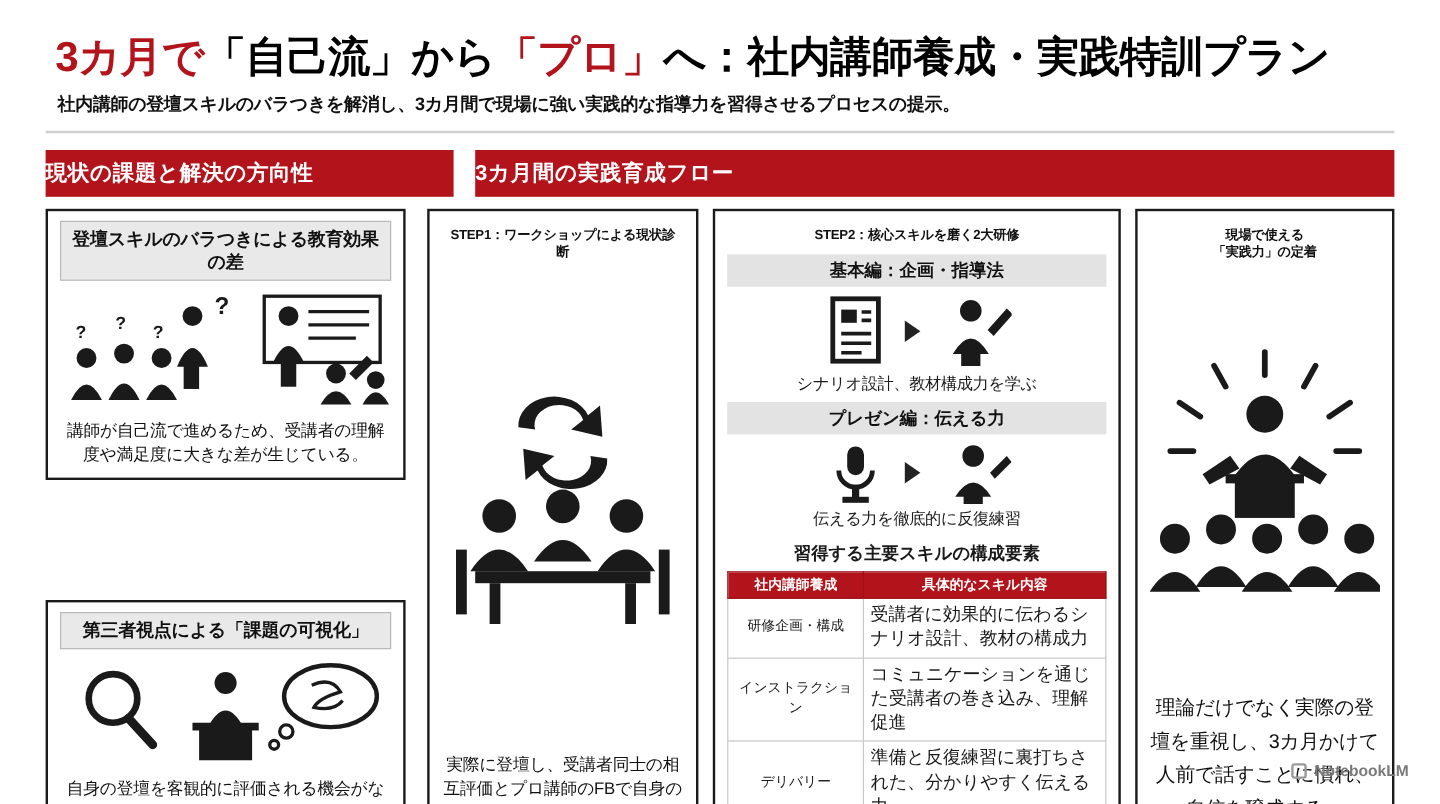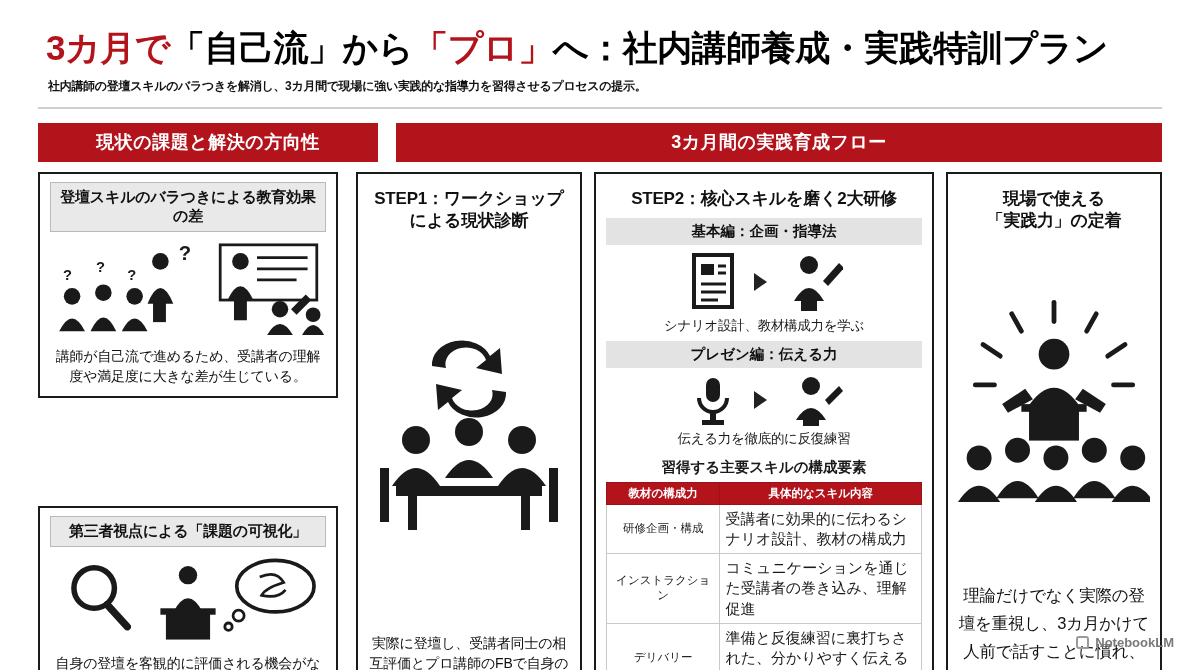--- a/index.html
+++ b/index.html
@@ -28,21 +28,21 @@
     font-size: 35px;
     font-weight: bold;
     letter-spacing: -0.5px;
     line-height: 1.15;
     margin: 10px 0 0 16px;
     white-space: nowrap;
   }
   .title .red { color: #b3131b; }
   .title .blk { color: #000000; }
   .subtitle {
-    font-size: 12px;
+    font-size: 15px;
     font-weight: bold;
     color: #111111;
     margin: 10px 0 0 18px;
     letter-spacing: -0.3px;
     white-space: nowrap;
   }
   .rule {
     height: 2px;
     background: #cfcfcf;
     margin: 12px 8px 0 8px;
@@ -52,21 +52,21 @@
   .bands {
     display: flex;
     gap: 18px;
     margin: 14px 8px 0 8px;
   }
   .band {
     background: #b3131b;
     color: #ffffff;
     font-weight: bold;
     font-size: 18px;
-    text-align: center;
+    text-align: left;
     padding: 7px 0 8px 0;
     letter-spacing: 0.5px;
   }
   .band-left { width: 340px; }
   .band-right { flex: 1; }
 
   
   .columns {
     display: flex;
     gap: 18px;
@@ -102,21 +102,21 @@
     text-align: center;
     font-weight: bold;
     font-size: 15px;
     padding: 5px 2px;
     color: #111111;
     letter-spacing: -0.2px;
   }
   .card-hd.plain {
     background: transparent;
     border: none;
-    font-size: 17px;
+    font-size: 11px;
     padding: 6px 2px 2px 2px;
     line-height: 1.25;
   }
   .caption {
     font-size: 14px;
     text-align: center;
     line-height: 1.45;
     color: #111111;
     letter-spacing: -0.2px;
   }
@@ -375,21 +375,21 @@
             <rect x="22" y="42" width="16" height="10" fill="#1a1a1a"></rect>
             <path d="M44 26 l14 -14 l4 5 l-14 14 z" fill="#1a1a1a"></path>
           </svg>
         </div>
         <div class="mini-cap">伝える力を徹底的に反復練習</div>
 
         <div class="table-title">習得する主要スキルの構成要素</div>
         <table class="skills">
           <thead>
             <tr>
-              <th>教材の構成力</th>
+              <th>社内講師養成</th>
               <th>具体的なスキル内容</th>
             </tr>
           </thead>
           <tbody>
             <tr>
               <td class="cat">研修企画・構成</td>
               <td class="desc">受講者に効果的に伝わるシナリオ設計、教材の構成力</td>
             </tr>
             <tr>
               <td class="cat">インストラクション</td>

